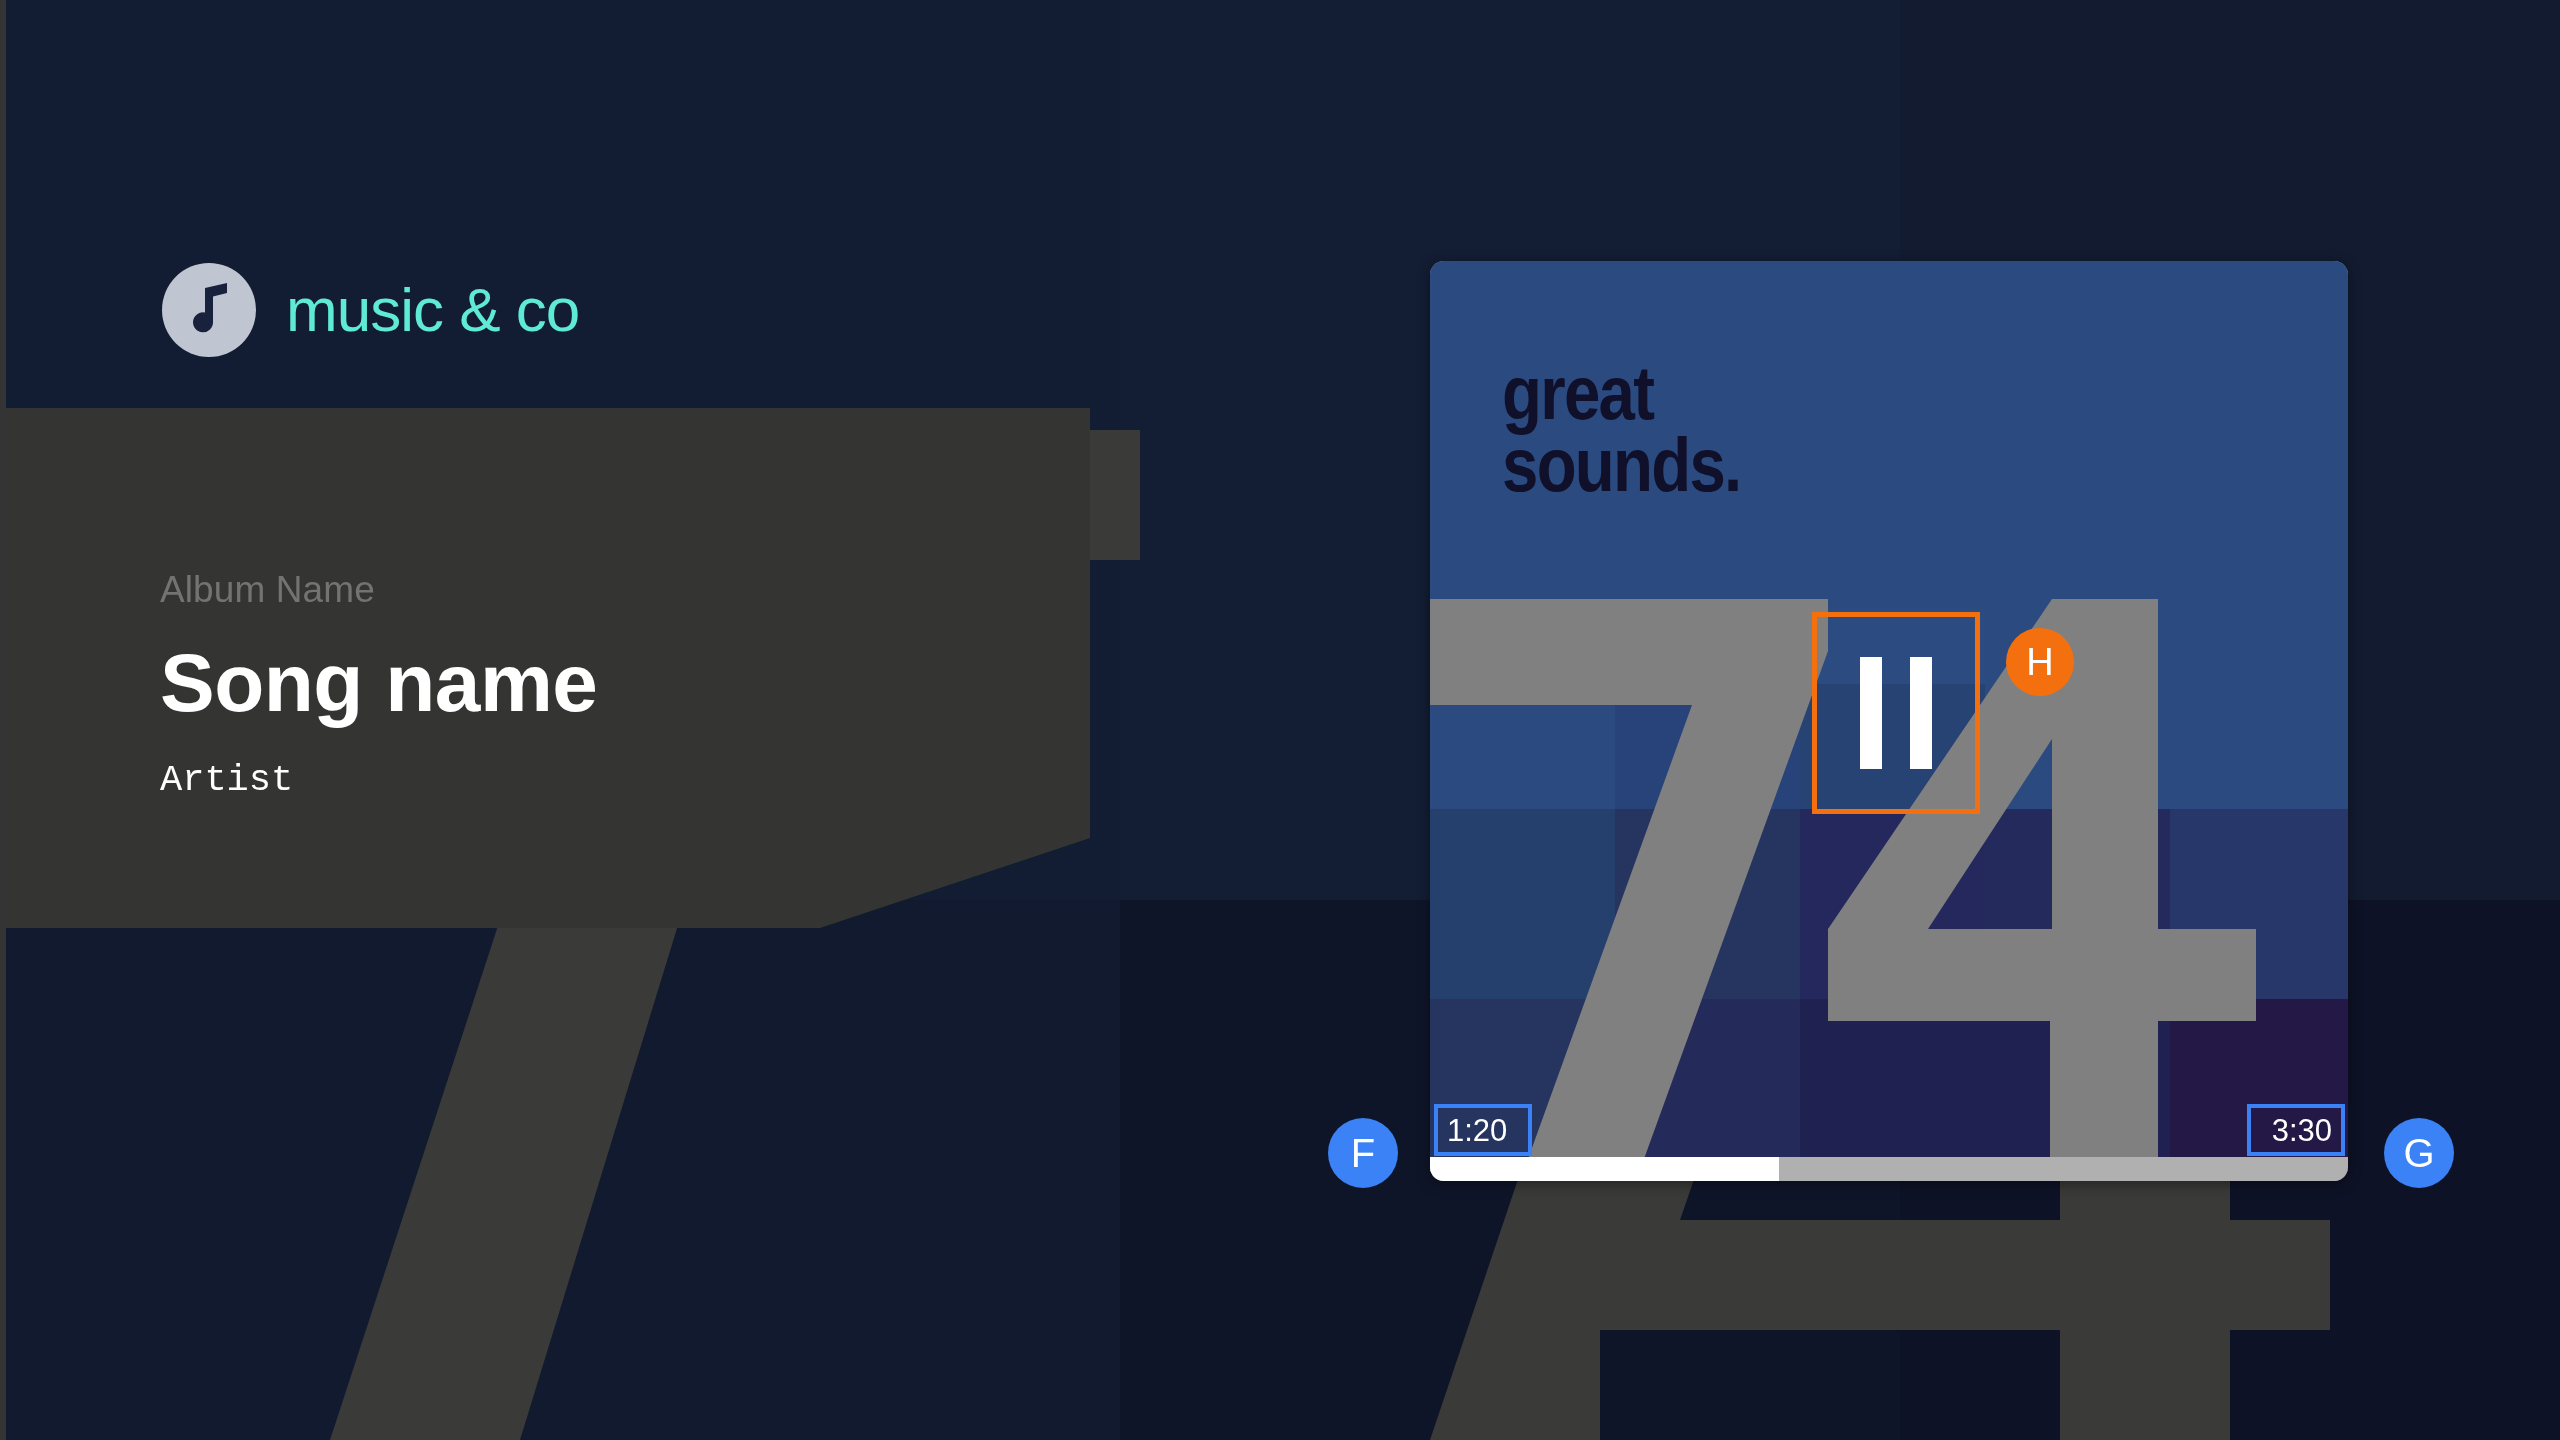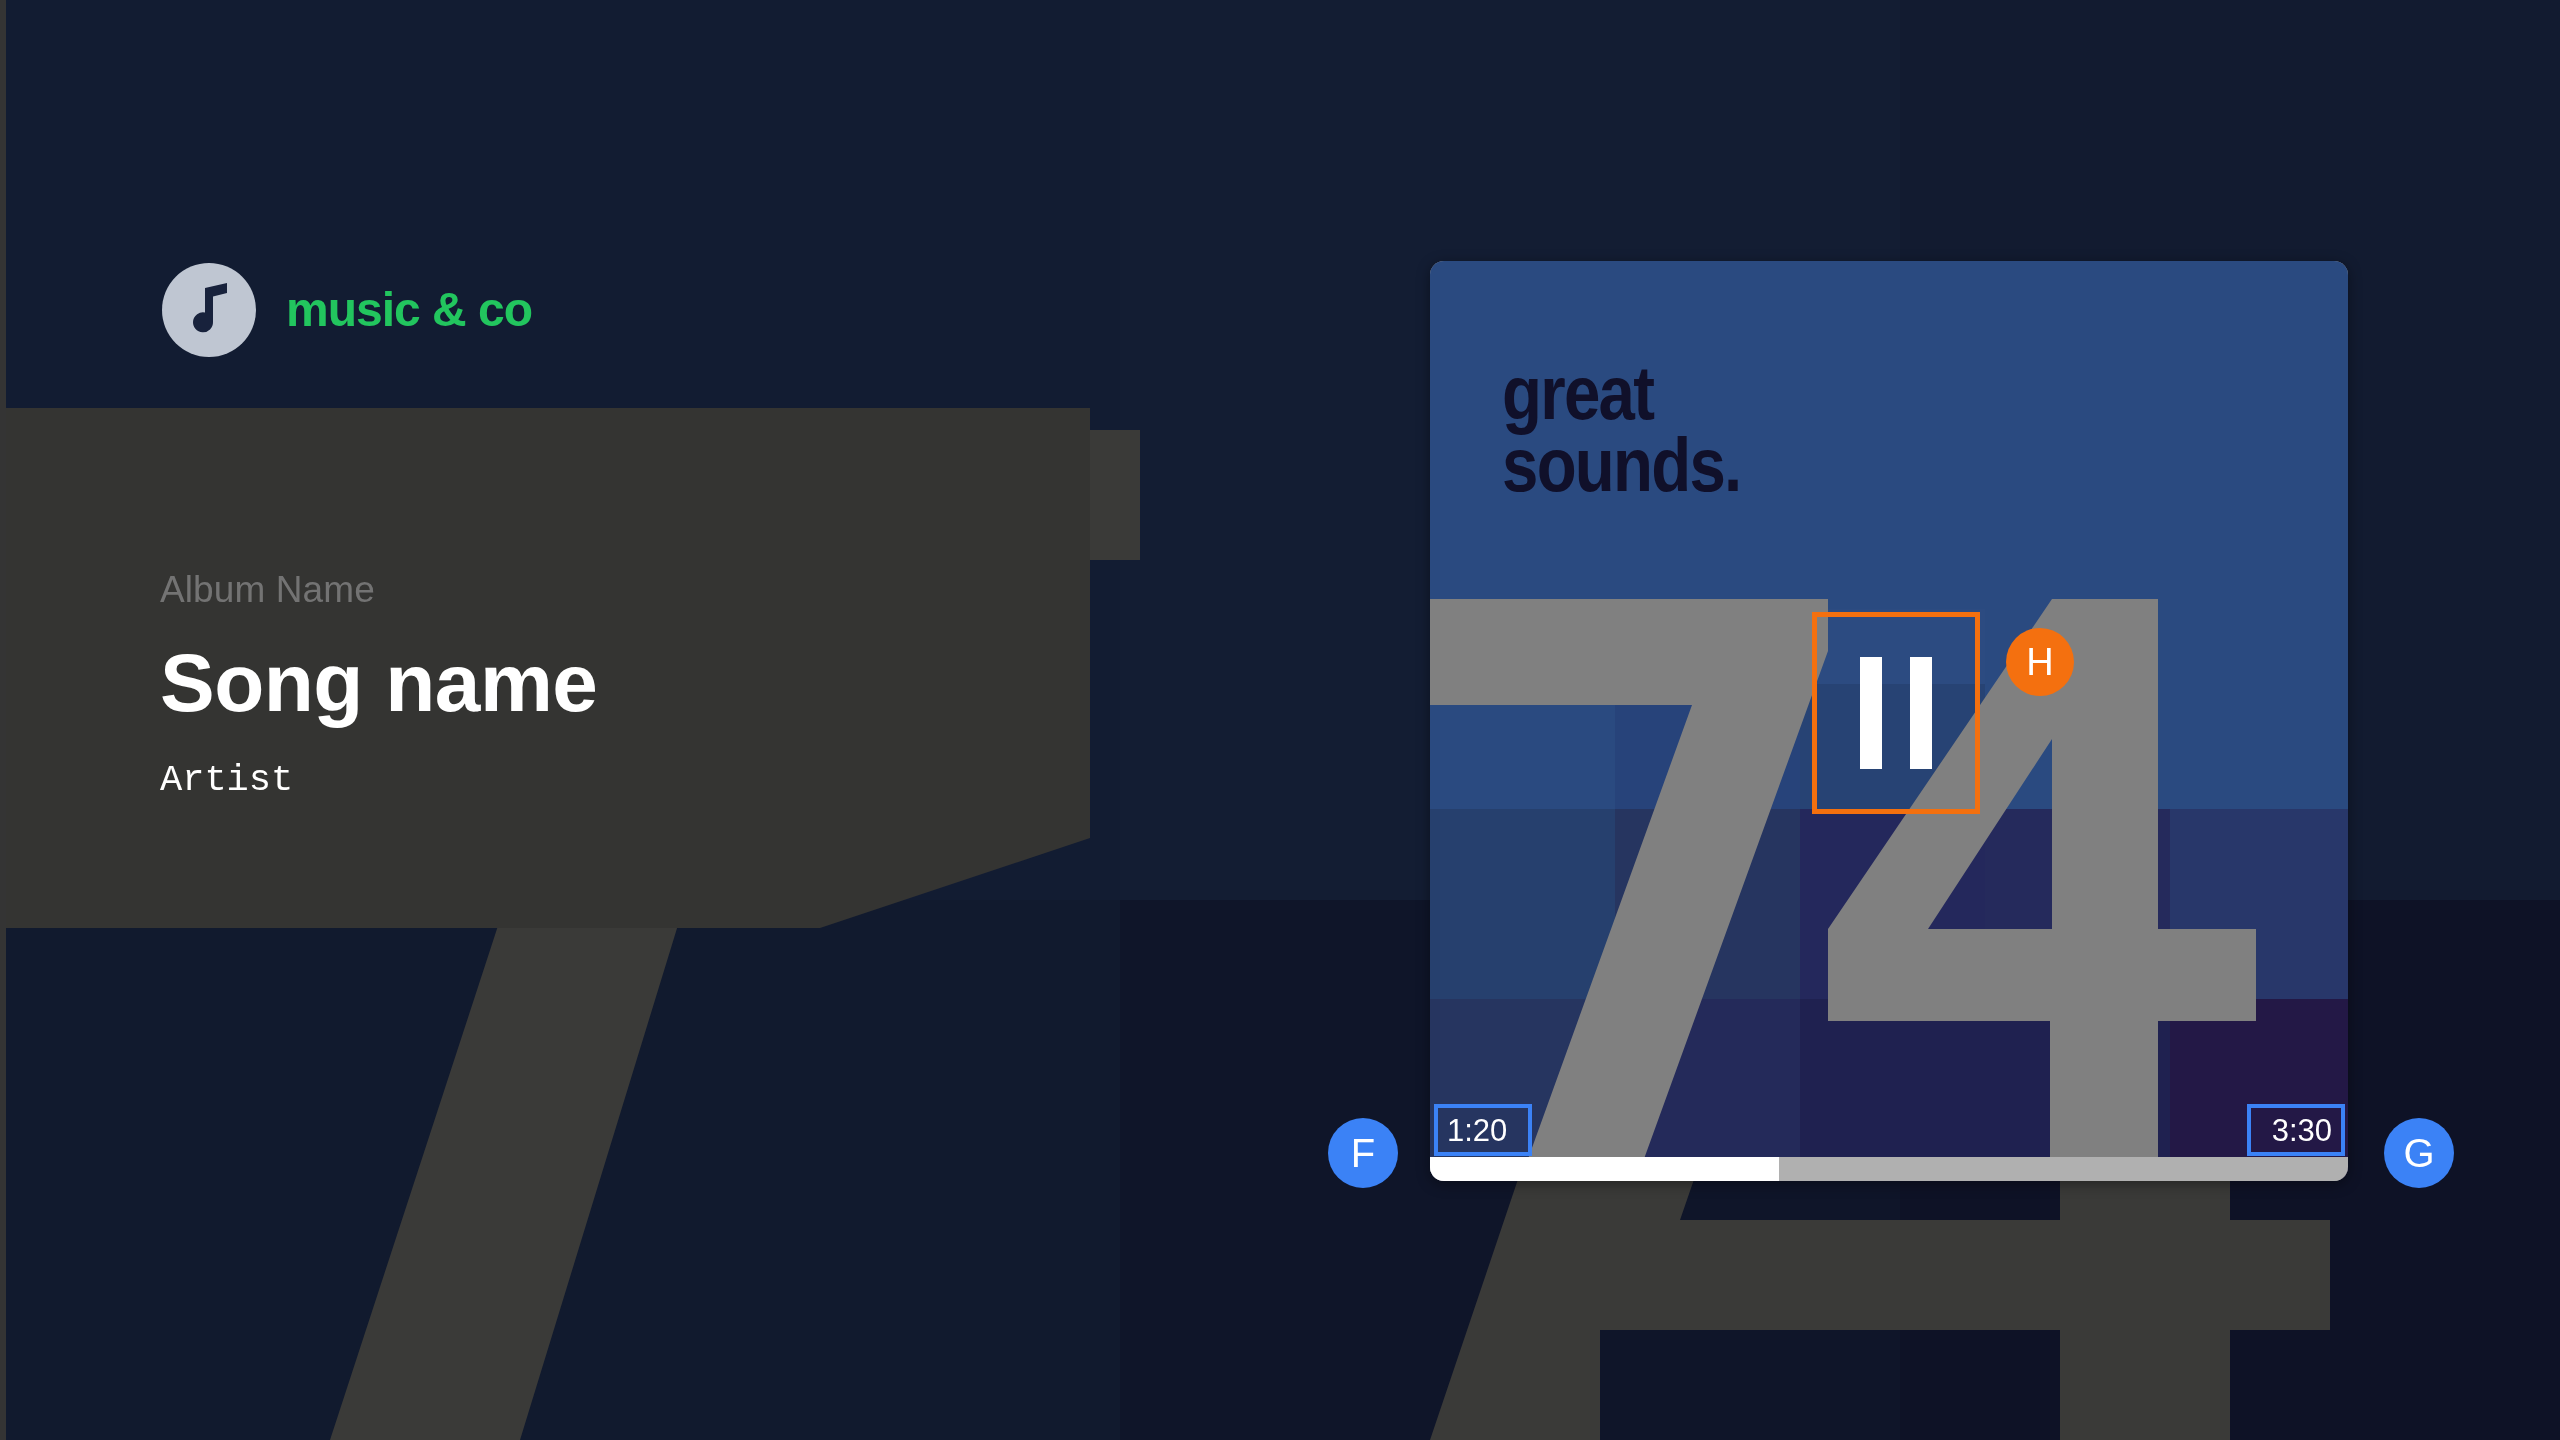--- a/index.html
+++ b/index.html
@@ -75,23 +75,23 @@
     gap:30px;
   }
   .brand-mark {
     width:94px; height:94px;
     border-radius:50%;
     background:#bfc6d2;
     display:flex; align-items:center; justify-content:center;
     flex:0 0 auto;
   }
   .brand-name {
-    font-size:48px;
-    font-weight:700;
-    color:#22c55e;
+    font-size:62px;
+    font-weight:400;
+    color:#5eead4;
     letter-spacing:-1px;
     line-height:1;
   }
 
   
   .album-card {
     position:absolute;
     left:1430px; top:261px;
     width:918px; height:920px;
     border-radius:14px;

